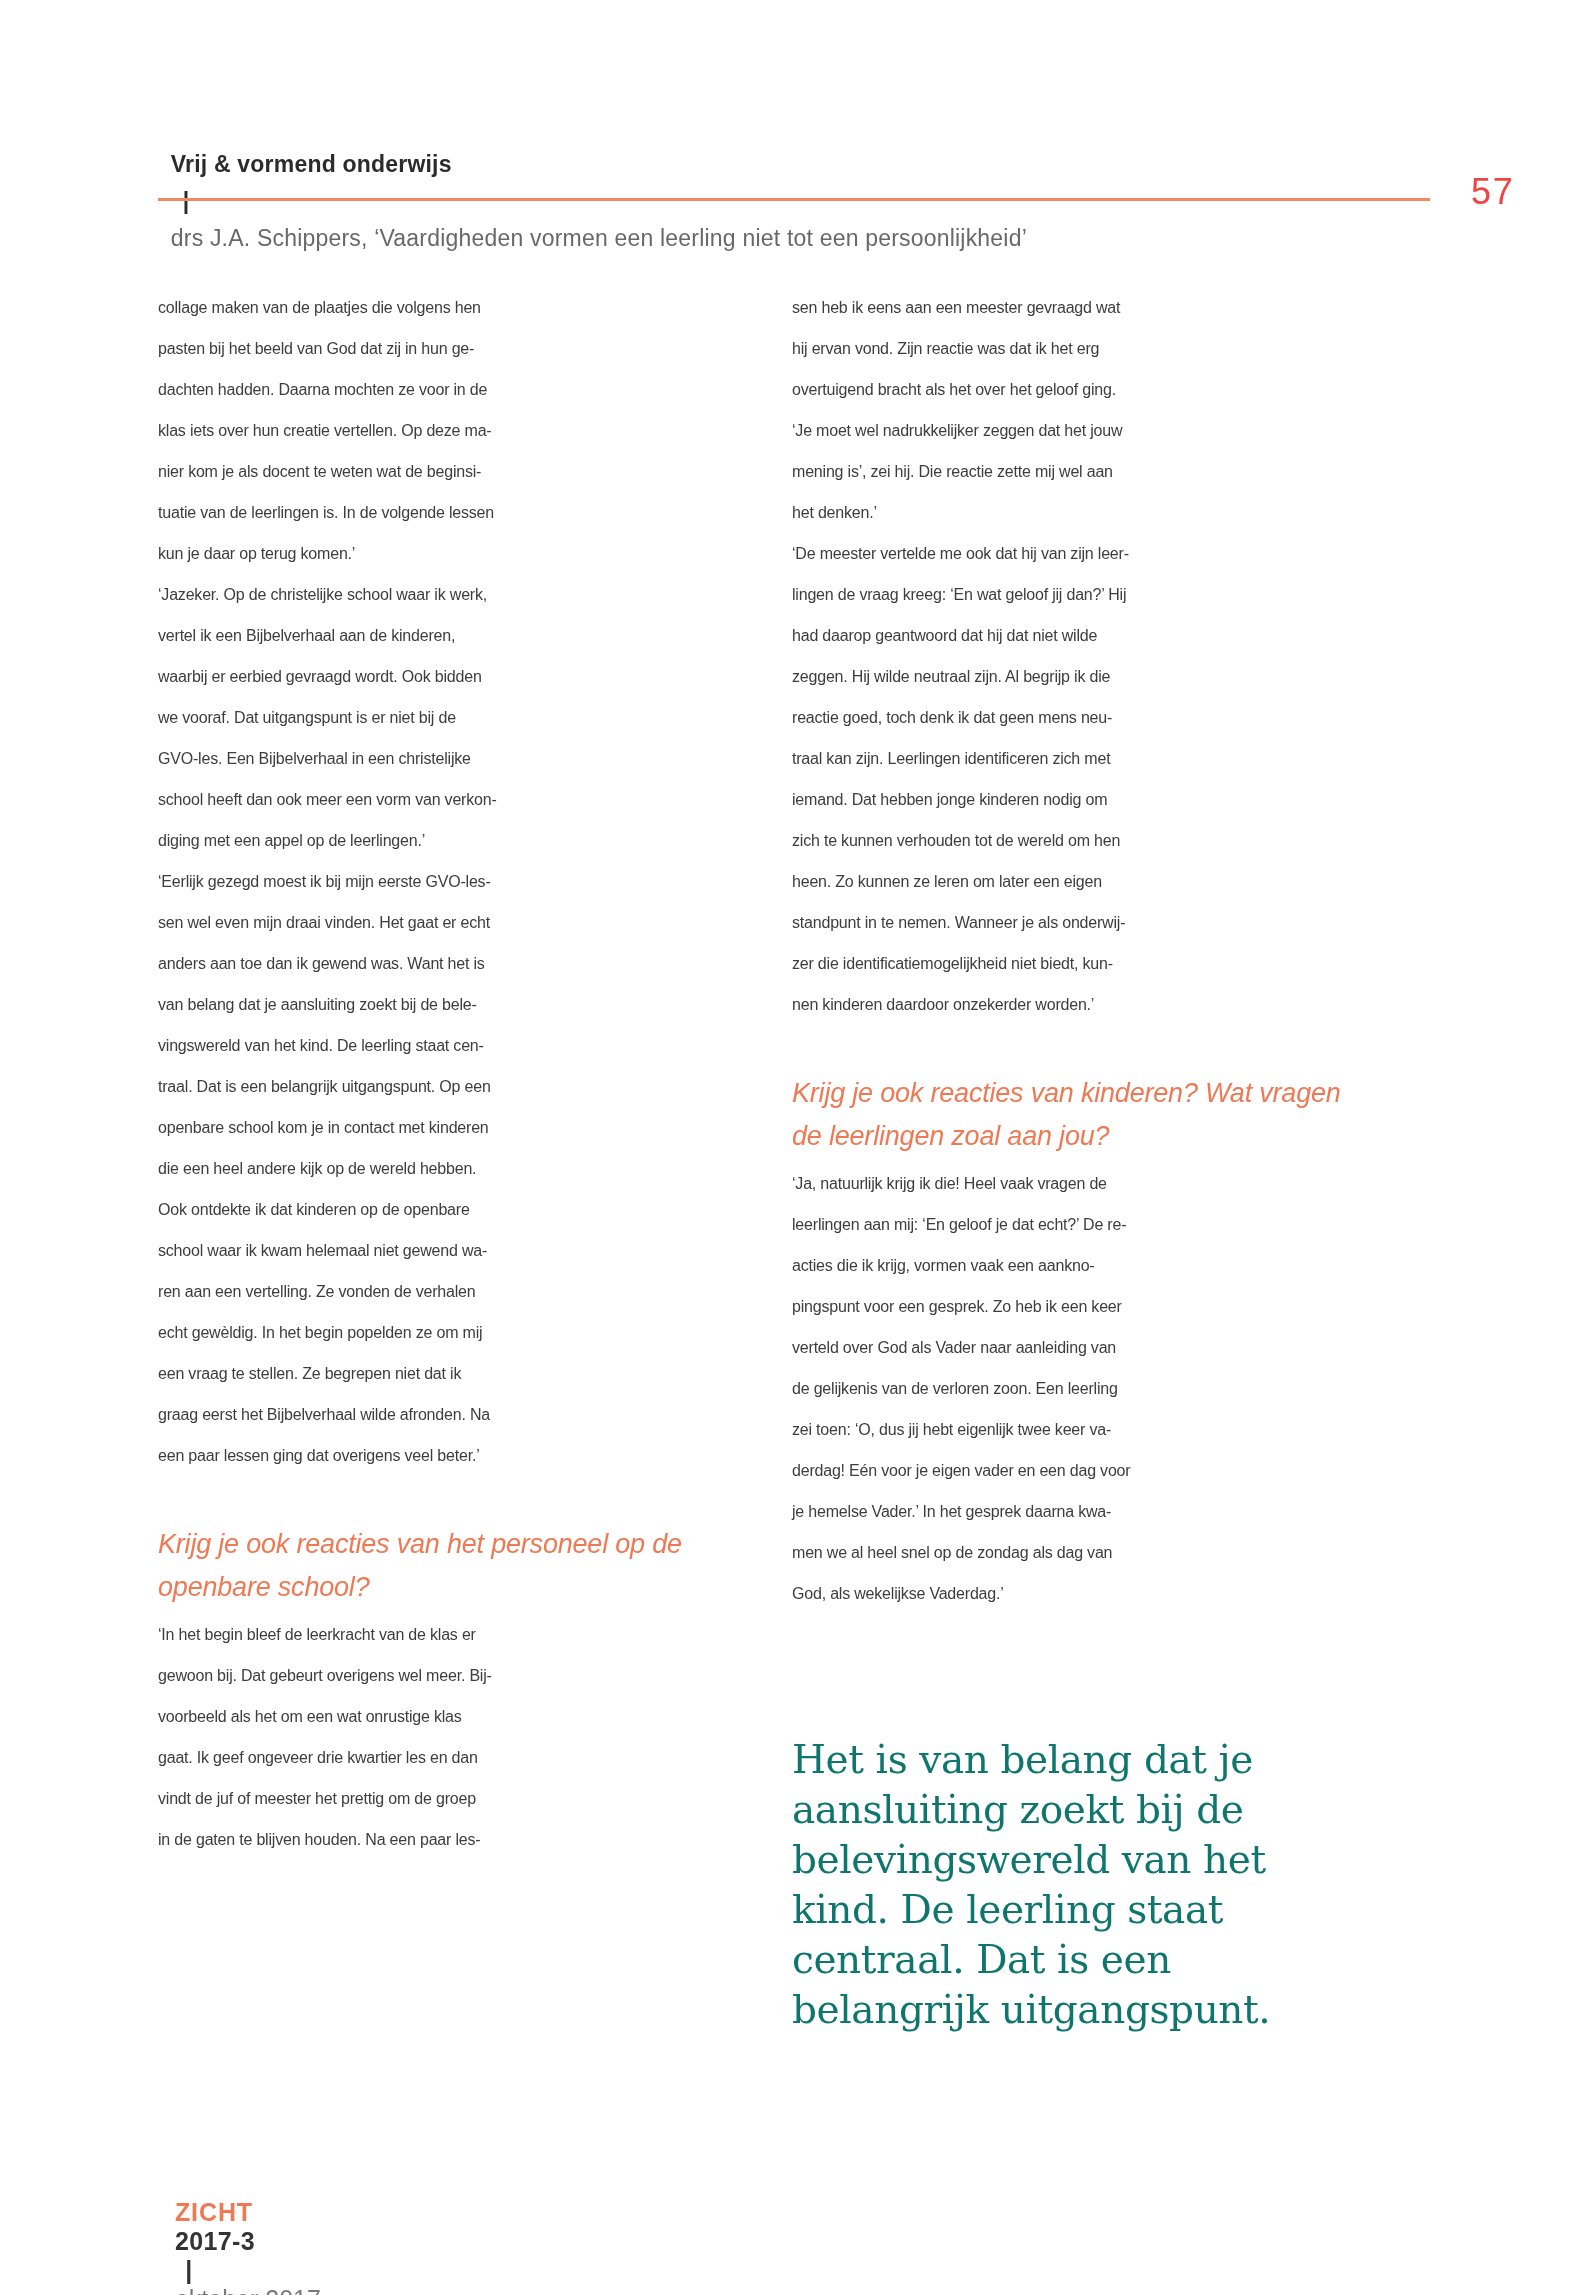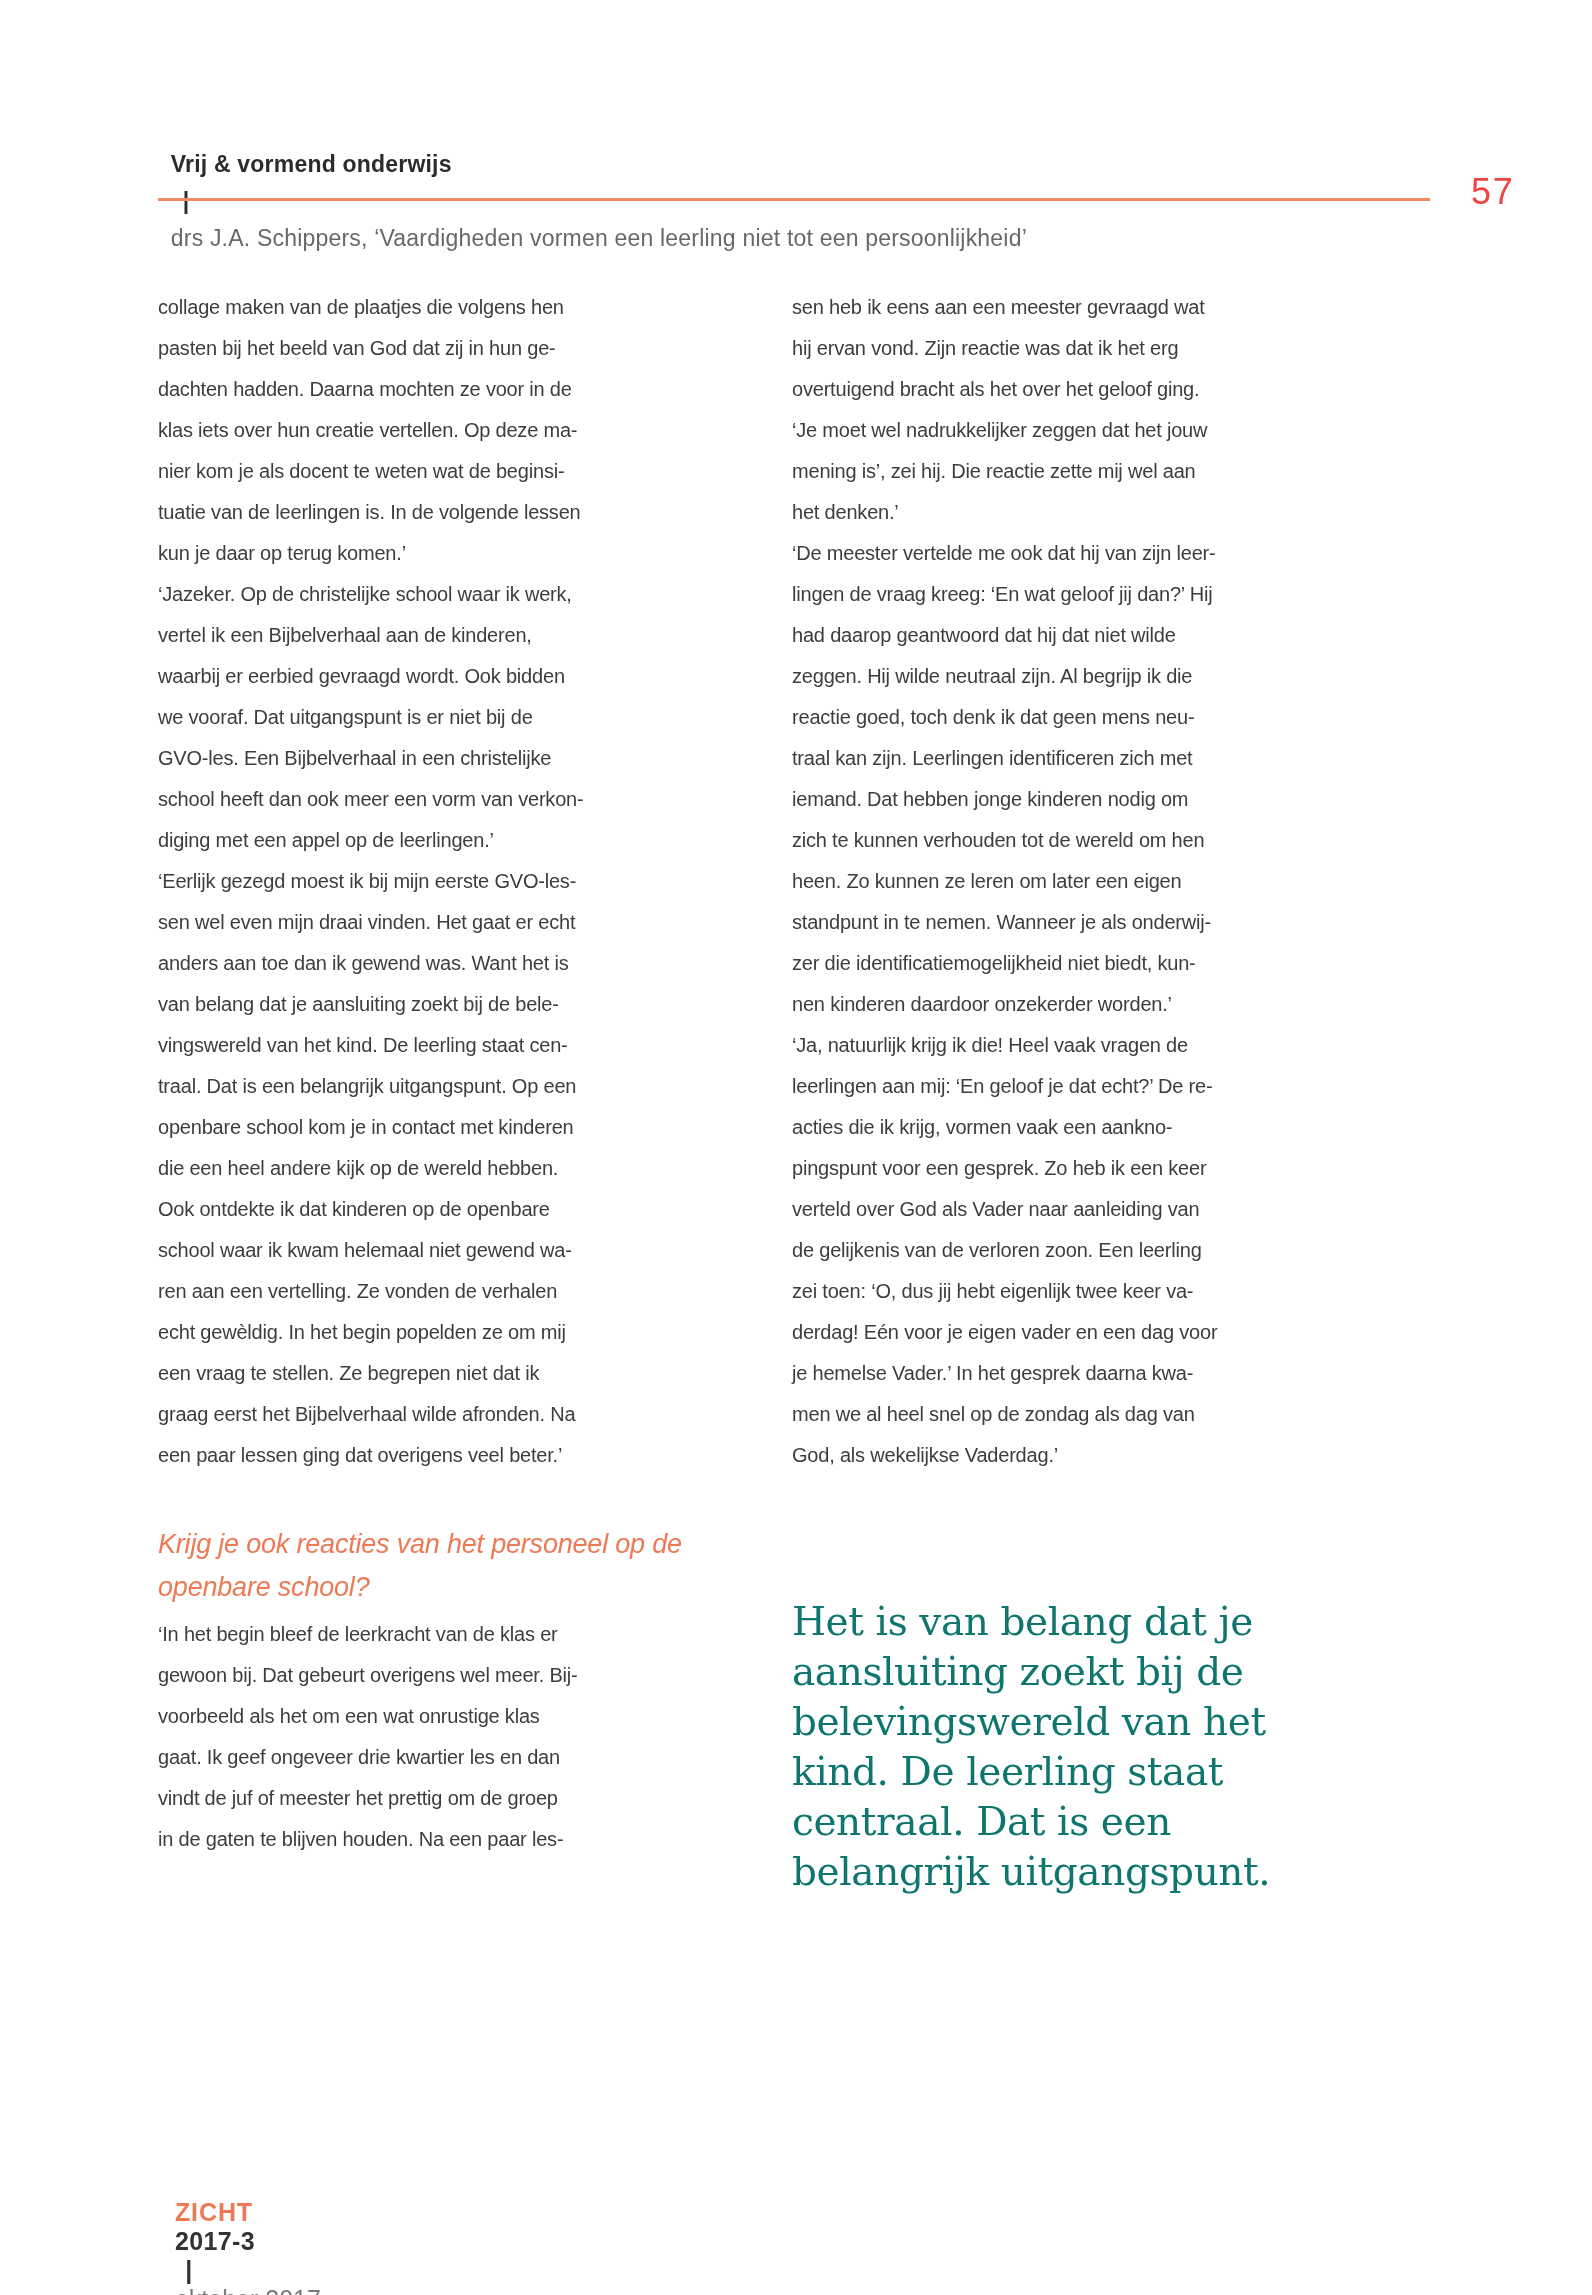--- a/index.html
+++ b/index.html
@@ -51,21 +51,21 @@
     width: 619px;
   }
   .col-left  { left: 158px; width: 615px; }
   .col-right { left: 792px; }
 
   .block {
     white-space: pre;
     margin: 0;
   }
   .block.paragraph {
-    font-size: 20px;
+    font-size: 16px;
     line-height: 41px;
     color: #3d3d3d;
     letter-spacing: -0.2px;
   }
   .block.heading {
     font-size: 27px;
     line-height: 43px;
     font-style: italic;
     color: #ee7a55;
     margin-top: 47px;
@@ -159,20 +159,22 @@
 had daarop geantwoord dat hij dat niet wilde
 zeggen. Hij wilde neutraal zijn. Al begrijp ik die
 reactie goed, toch denk ik dat geen mens neu-
 traal kan zijn. Leerlingen identificeren zich met
 iemand. Dat hebben jonge kinderen nodig om
 zich te kunnen verhouden tot de wereld om hen
 heen. Zo kunnen ze leren om later een eigen
 standpunt in te nemen. Wanneer je als onderwij-
 zer die identificatiemogelijkheid niet biedt, kun-
 nen kinderen daardoor onzekerder worden.’</div>
+    <div class="block heading">Krijg je ook reacties van kinderen? Wat vragen
+de leerlingen zoal aan jou?</div>
     <div class="block paragraph">‘Ja, natuurlijk krijg ik die! Heel vaak vragen de
 leerlingen aan mij: ‘En geloof je dat echt?’ De re-
 acties die ik krijg, vormen vaak een aankno-
 pingspunt voor een gesprek. Zo heb ik een keer
 verteld over God als Vader naar aanleiding van
 de gelijkenis van de verloren zoon. Een leerling
 zei toen: ‘O, dus jij hebt eigenlijk twee keer va-
 derdag! Eén voor je eigen vader en een dag voor
 je hemelse Vader.’ In het gesprek daarna kwa-
 men we al heel snel op de zondag als dag van

